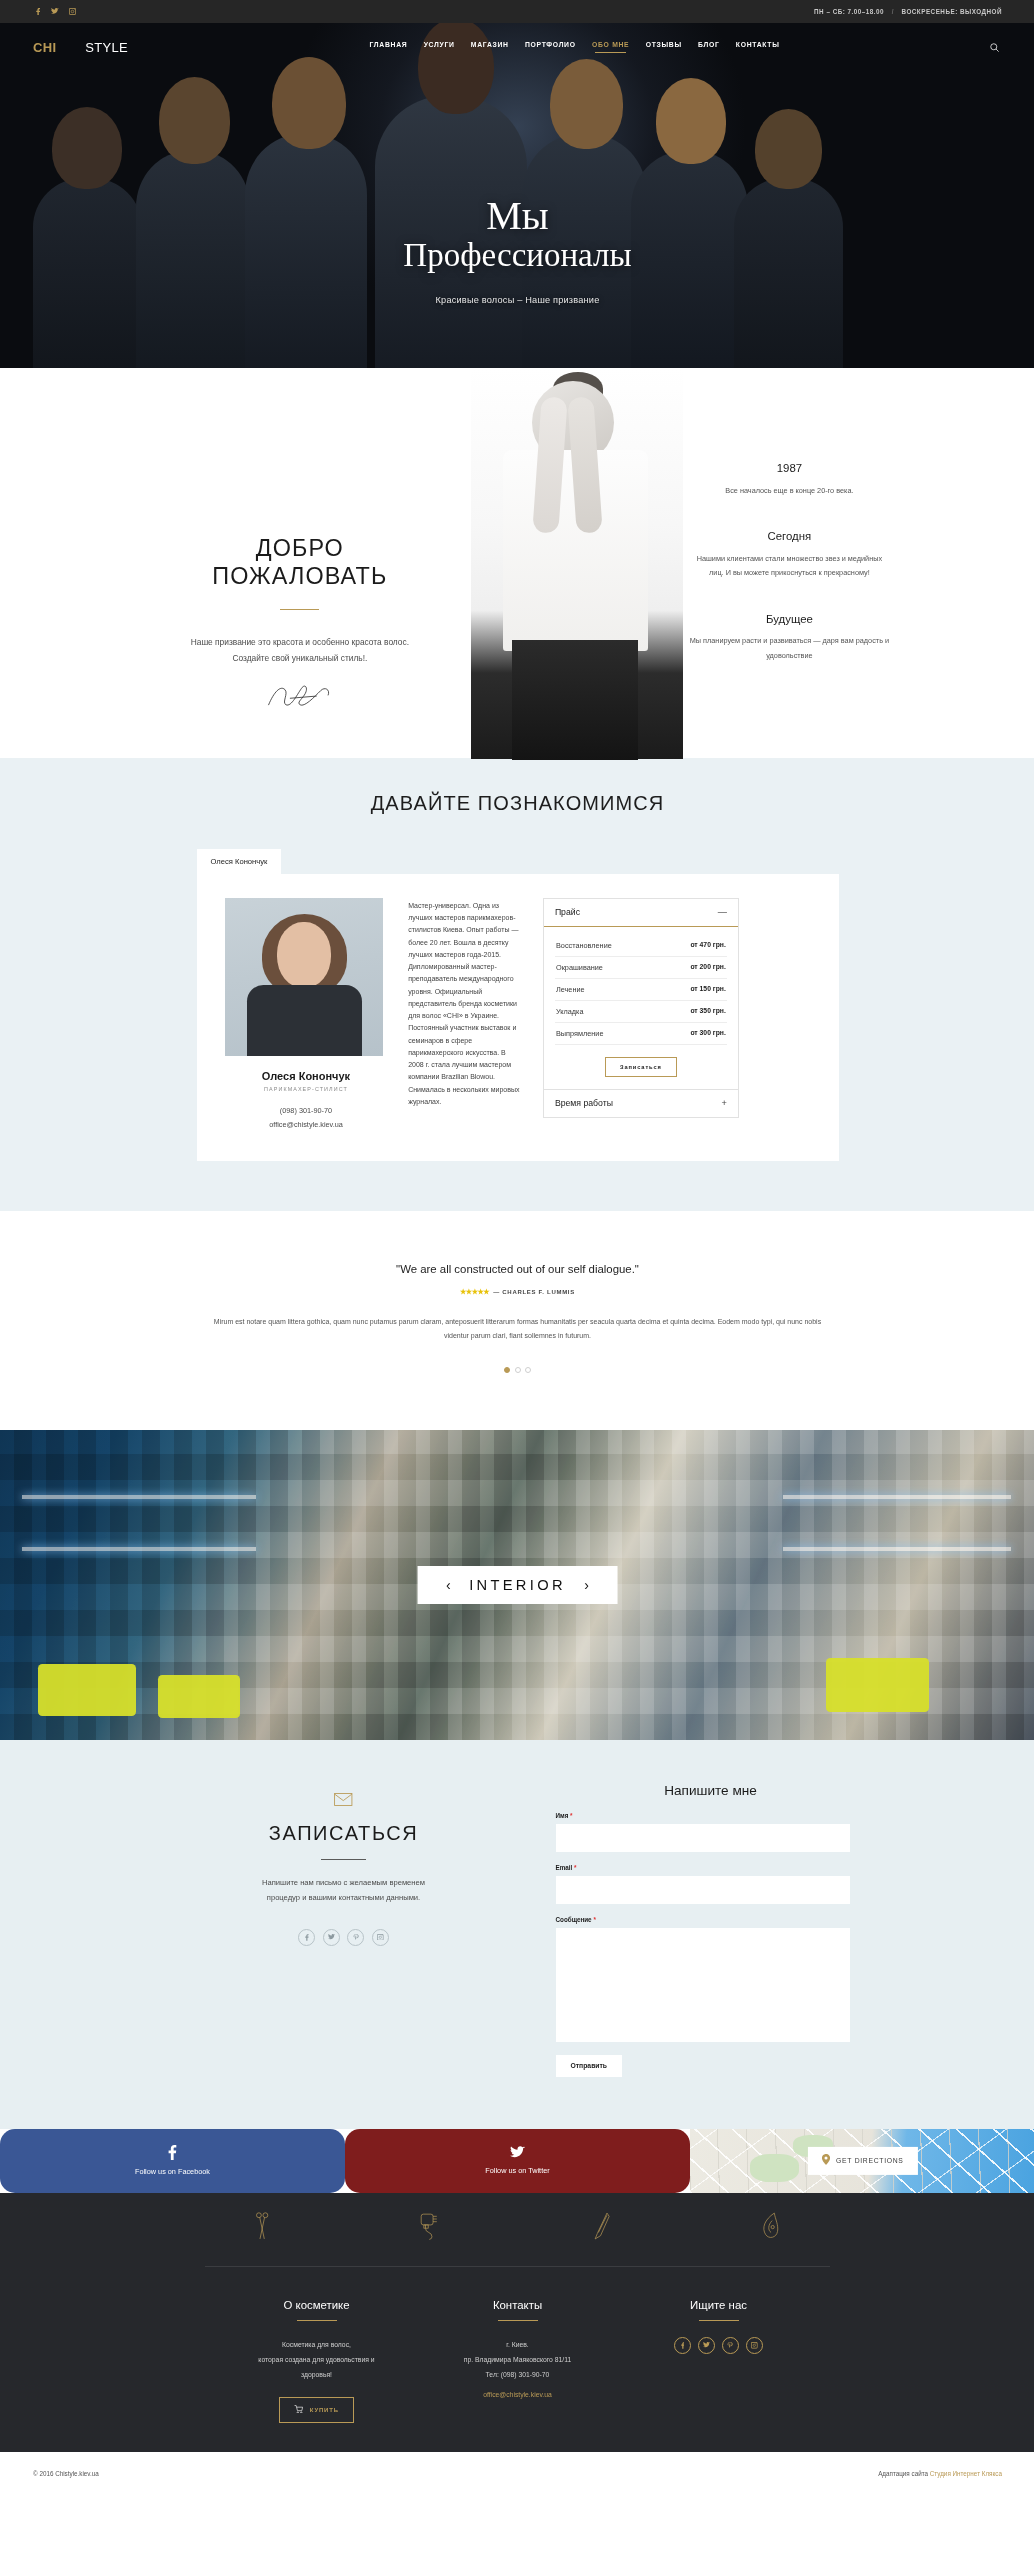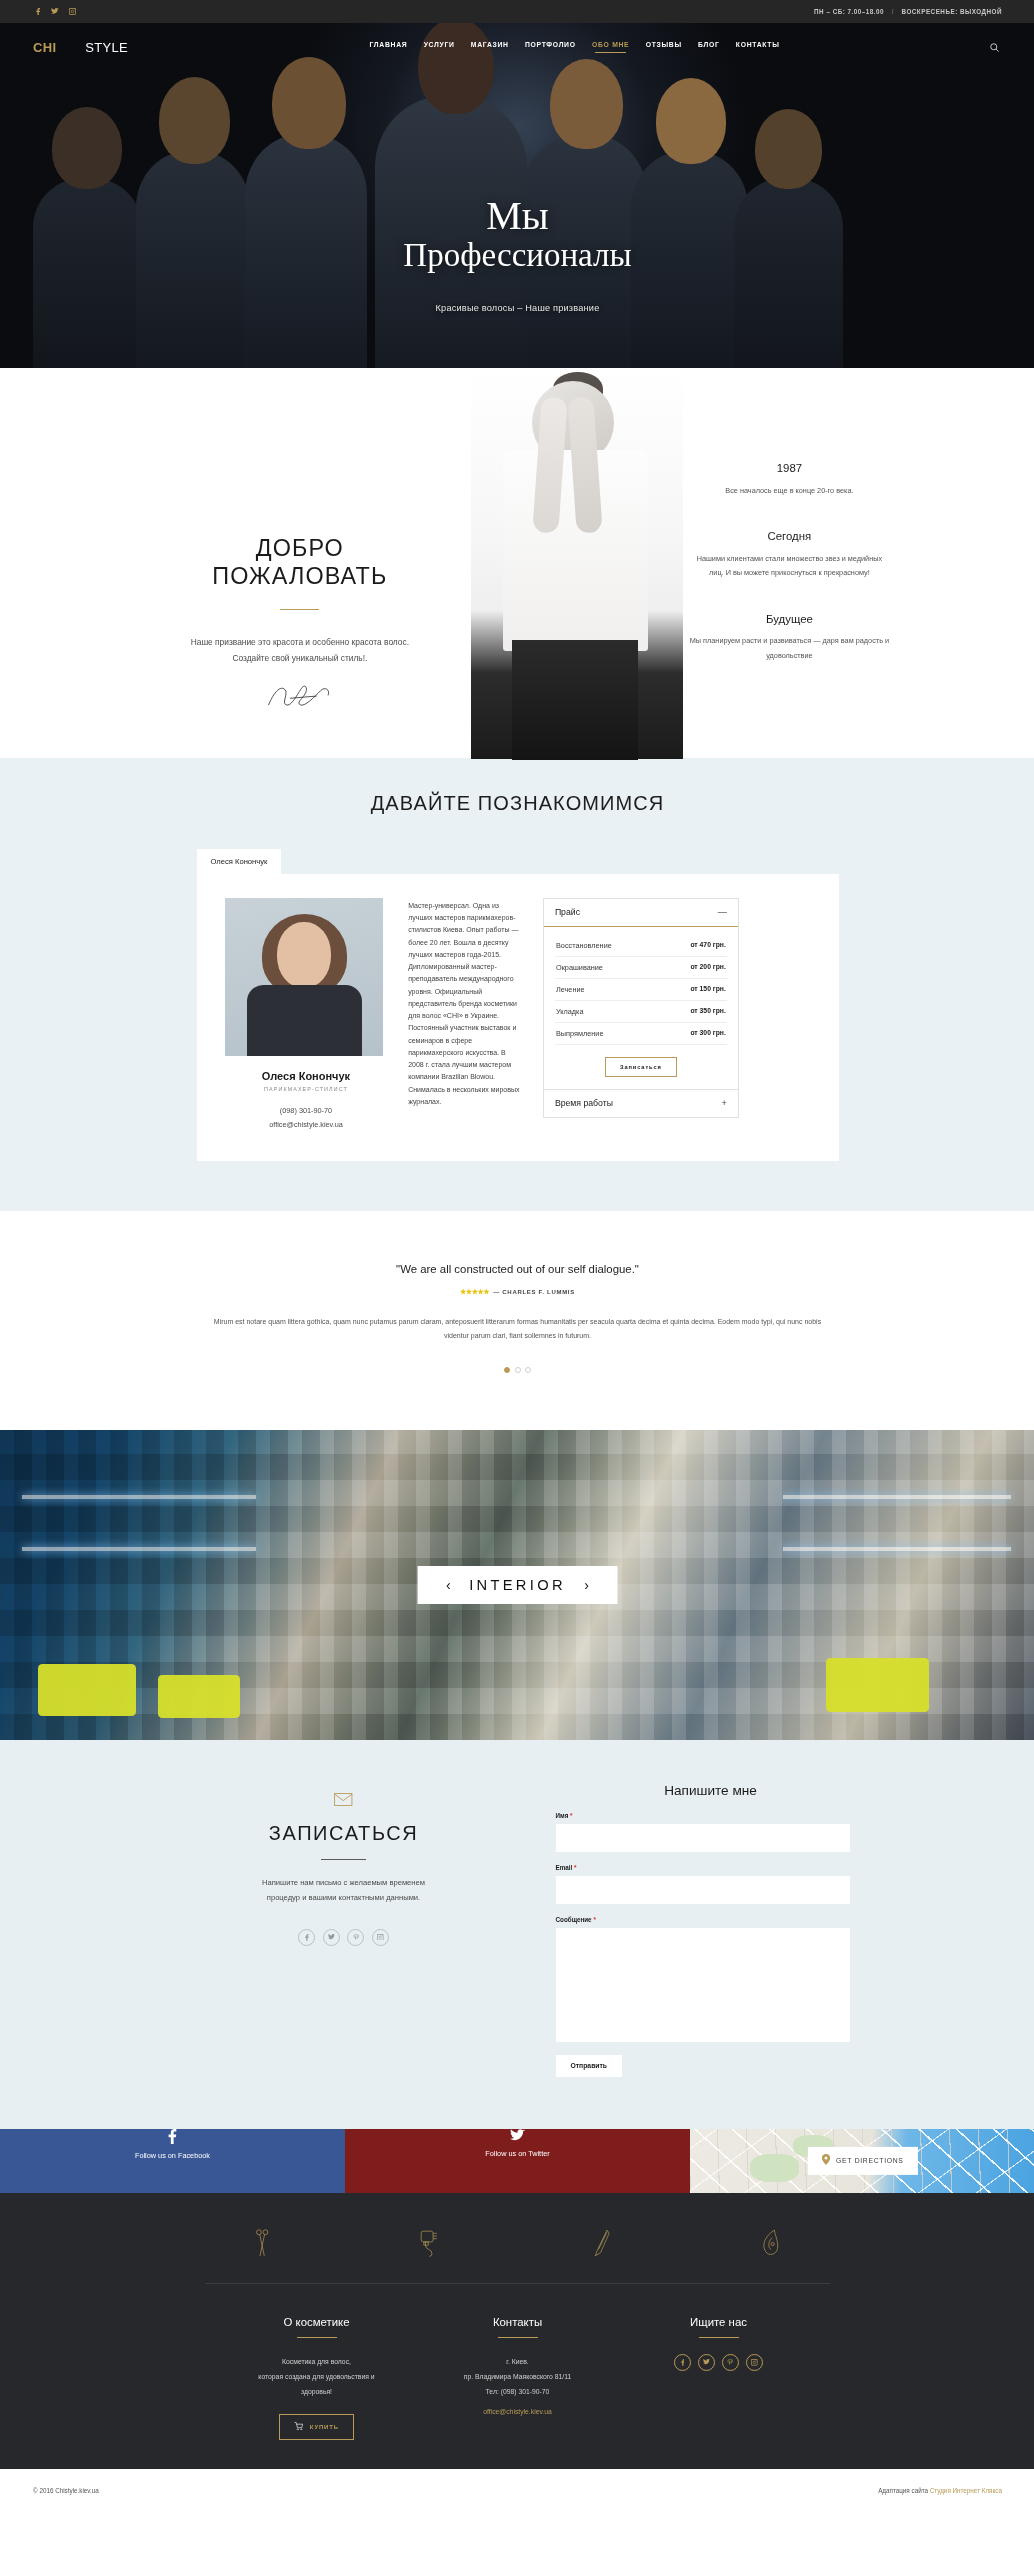--- a/index.html
+++ b/index.html
@@ -68,21 +68,21 @@
   }
   .hero-t1 {
     font-family:"Liberation Serif", serif; color:#fff; font-size:40px; line-height:1;
     text-shadow:0 1.1px 9.8px rgba(0,0,0,.6);
   }
   .hero-t2 {
     font-family:"Liberation Serif", serif; color:#fff; font-size:33px; line-height:1.15;
     text-shadow:0 1.1px 9.8px rgba(0,0,0,.6); margin-top:1.1px;
   }
   .hero-sub {
-    color:#e6e6e6; font-size:9.2px; margin-top:28px; letter-spacing:0.2px;
+    color:#e6e6e6; font-size:9.2px; margin-top:20px; letter-spacing:0.2px;
     text-shadow:0 0.5px 5.4px rgba(0,0,0,.7);
   }
 
   
   .welcome { background:#fff; padding:47px 0 38px; position:relative; height:390px;}
   .welcome-inner { width:745px; margin:0 auto; display:flex; position:relative; height:100%; }
   .wcol-l { width:46%; padding-top:119px; text-align:center; padding-right:33px; }
   .w-title {
     font-size:23.4px; font-weight:300; letter-spacing:1.1px; color:#1b1b1b; line-height:1.2;
   }
@@ -257,22 +257,22 @@
     font-family:inherit; font-size:7.6px; margin-bottom:13px; display:block; resize:none;
   }
   .submit {
     background:#fff; border:none; padding:7.6px 15px; font-size:6.8px; font-weight:700;
     color:#1b1b1b; cursor:pointer; font-family:inherit;
   }
 
   
   .strip { display:flex; height:64px; }
   .strip-cell {
-    flex:1; display:flex; flex-direction:column; align-items:center; 
-    color:#fff; gap:5.4px; cursor:pointer;
+    flex:1; display:flex; flex-direction:column; align-items:center; justify-content:center;
+    color:#fff; gap:5.4px; cursor:pointer;border-radius:15px;
   }
   .strip-fb { background:#3a5795; }
   .strip-tw { background:#7f1d1d; }
   .strip-cell .lbl { font-size:7.3px; }
   .strip-map { flex:1; position:relative; background:#e8e5dd; overflow:hidden; }
   .mapbg { position:absolute; inset:0;
     background:
       linear-gradient(95deg,#eceae2 0%,#e7e4db 52%,#6fb7e8 62%,#4aa3e0 100%);
   }
   .mapbg::before{
@@ -285,21 +285,21 @@
   .mapgreen { position:absolute; background:#cfe3c1; border-radius:40%; }
   .mappin { position:absolute; width:6px; height:8.2px; background:#d8463c; border-radius:50% 50% 50% 50% / 60% 60% 40% 40%; }
   .getdir {
     position:absolute; left:50%; top:50%; transform:translate(-50%,-50%);
     background:#fff; padding:7.6px 14px; display:flex; align-items:center; gap:6.5px;
     font-size:6.8px; letter-spacing:0.7px; color:#3a3a3a; cursor:pointer;
   }
   .pin-ico { color:#b99a56; font-size:9.8px; }
 
   
-  .footer { background:#26282c; padding:36px 0 0; }
+  .footer { background:#26282c; padding:19px 0 0; }
   .foot-icons {
     width:625px; margin:0 auto; display:flex; justify-content:space-between; align-items:center;
     padding:0 49px 24px; border-bottom:0.5px solid #3b3d41;
   }
   .foot-icons .fi { color:#b99a56; }
   .foot-cols {
     width:625px; margin:0 auto; display:flex; padding:32px 11px 29px;
   }
   .fcol { flex:1; text-align:center; color:#cfcfcf; }
   .fcol h4 { font-size:11.4px; font-weight:400; color:#fff; }

